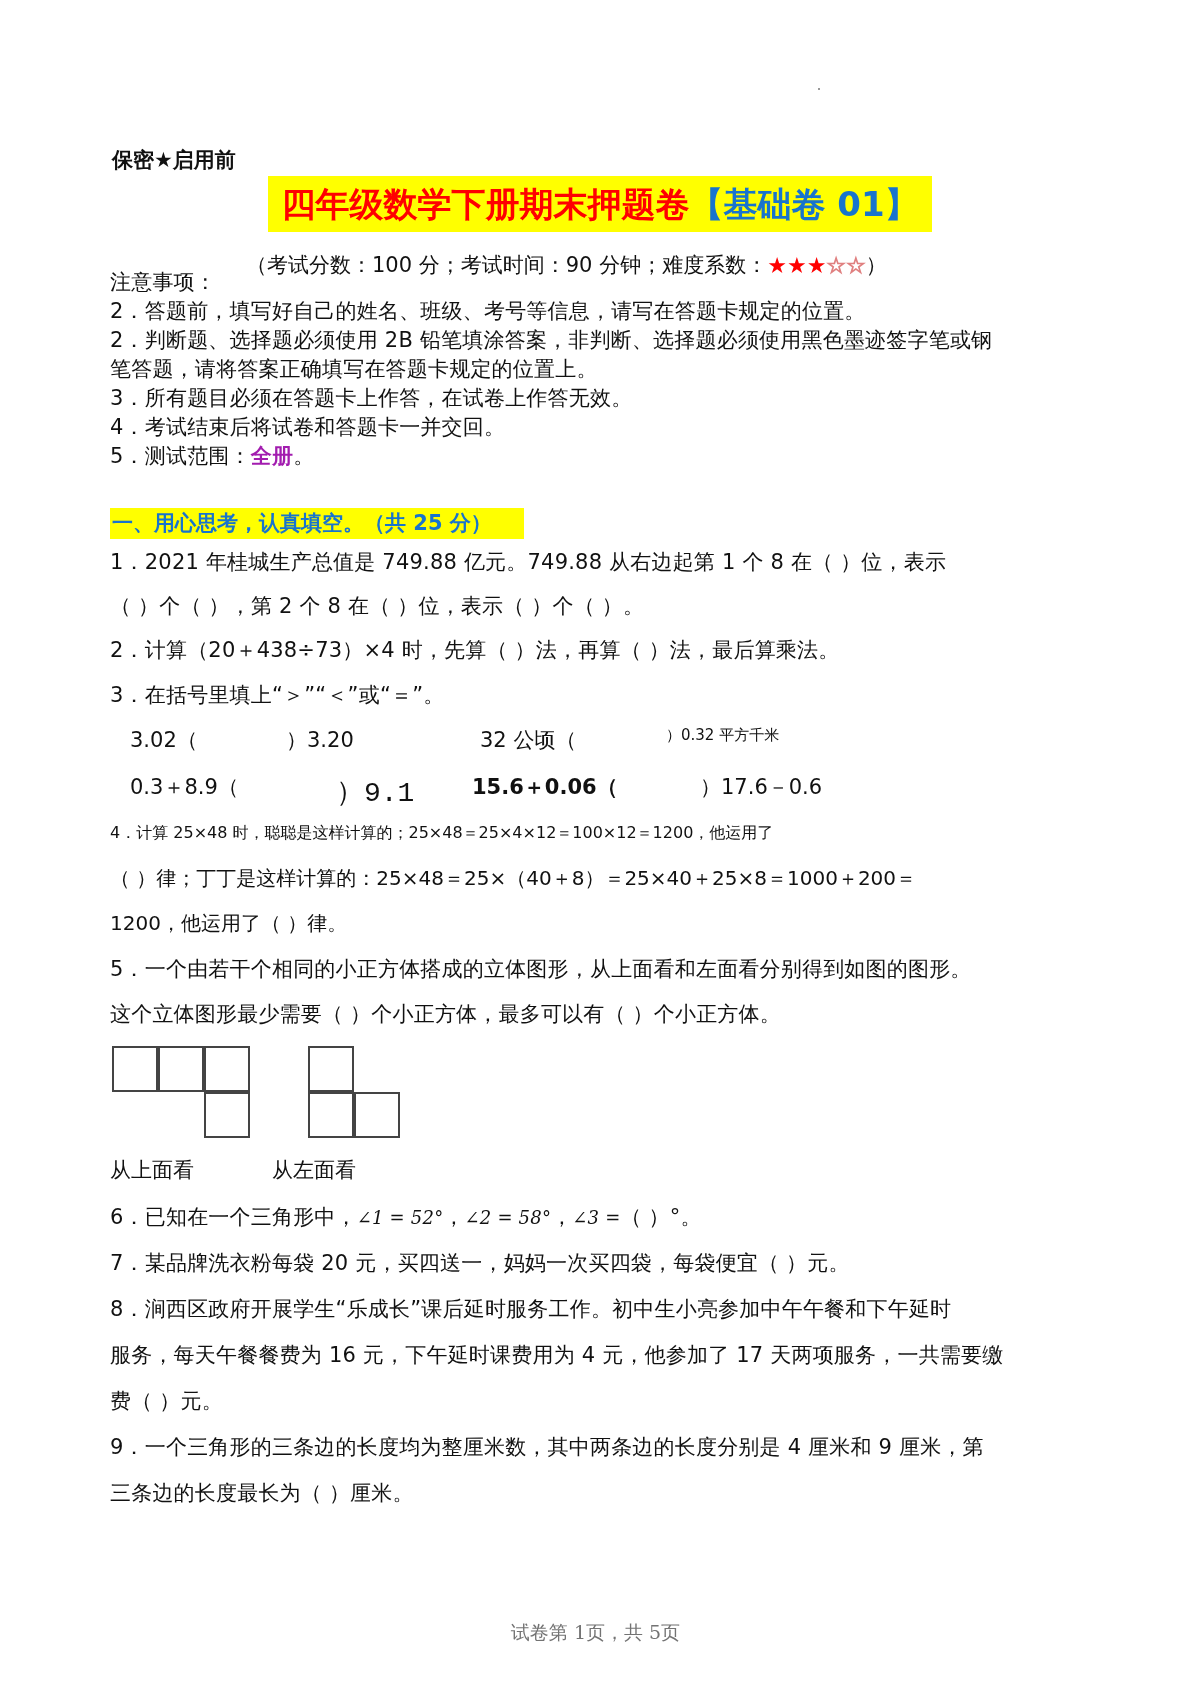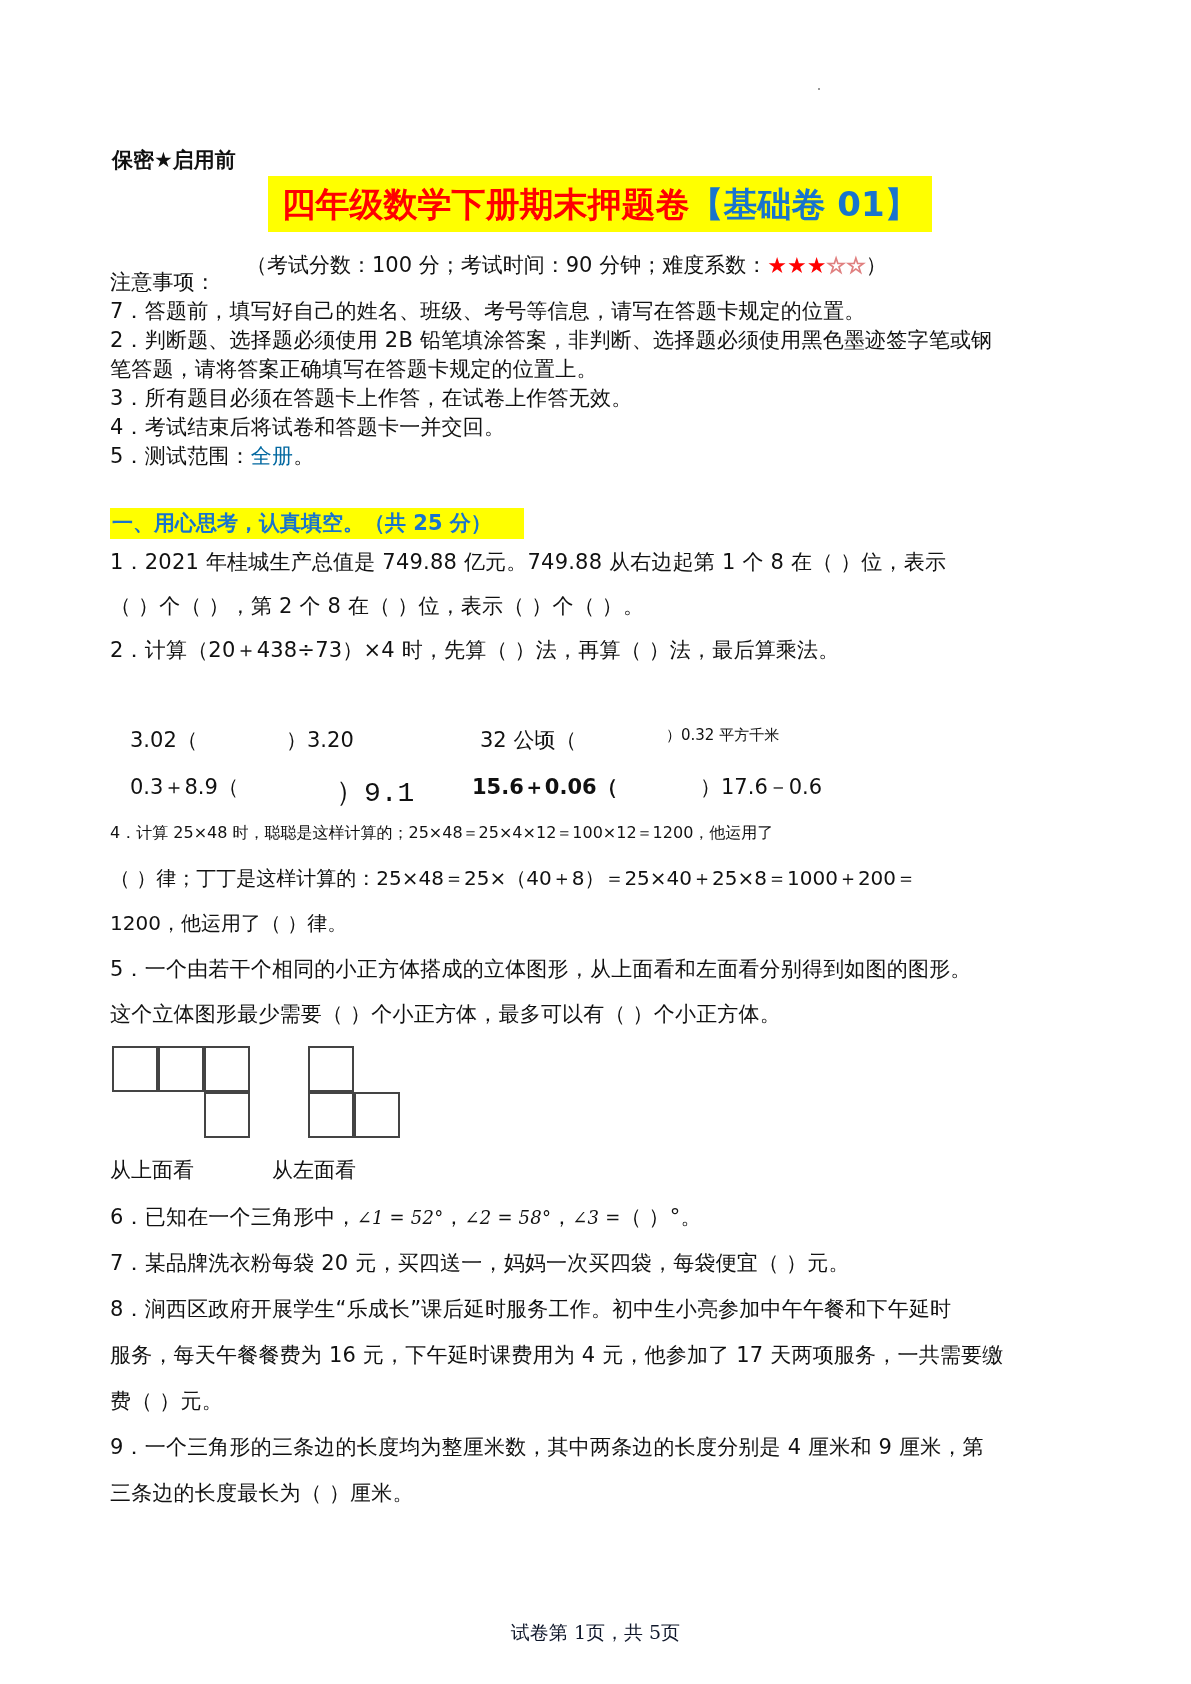--- a/index.html
+++ b/index.html
@@ -10,26 +10,26 @@
   .line { position: absolute; left: 110px; font-size: 21px; line-height: 28px; white-space: nowrap; letter-spacing: 0.2px; }
   .secret { left: 112px; top: 146px; font-size: 21px; font-weight: bold; }
   .title-box { left: 268px; top: 176px; width: 664px; height: 56px; background: #ffff00; }
   .title { left: 268px; top: 176px; width: 664px; height: 44px; line-height: 56px; text-align: center; font-size: 34px; font-weight: bold; }
   .title .red { color: #ff0000; }
   .title .blue { color: #1874cd; }
   .meta { left: 246px; top: 251px; font-size: 21px; }
   .star { display: inline-block; font-size: 22px; line-height: 22px; vertical-align: -1px; }
   .star.filled { color: #ff0000; }
   .star.empty { color: #f0f0f0; -webkit-text-stroke: 1px #e08080; }
-  .red-text { color: #0369a1; font-weight: normal; }
+  .red-text { color: #a21caf; font-weight: bold; }
   .section-box { position: absolute; left: 110px; top: 508px; width: 414px; height: 31px; background: #ffff00; }
   .section { left: 112px; top: 509px; font-size: 21px; font-weight: bold; color: #1874cd; line-height: 29px; }
   .fig { position: absolute; }
   .cell { position: absolute; width: 46px; height: 46px; border: 2px solid #444; box-sizing: border-box; }
-  .footer { left: 0; width: 1191px; top: 1620px; text-align: center; font-family: "DejaVu Serif", "Liberation Serif", serif; font-size: 19px; color: #0f172a; }
+  .footer { left: 0; width: 1191px; top: 1620px; text-align: center; font-family: "DejaVu Serif", "Liberation Serif", serif; font-size: 19px; color: #737373; }
   .dot { left: 818px; top: 88px; width: 2px; height: 2px; background: #999; }
   .math { font-family: "DejaVu Serif", "Liberation Serif", serif; font-style: italic; font-size: 18px; }
 </style>
 </head>
 <body>
 
 <div class="page">
 
   <div class="abs dot"></div>
 
@@ -38,37 +38,38 @@
   <div class="abs title-box"></div>
   <div class="abs title">
     <span class="red">四年级数学下册期末押题卷</span><span class="blue">【基础卷 01】</span>
   </div>
 
   <div class="abs meta">
     <span>（考试分数：100 分；考试时间：90 分钟；难度系数：</span><span><span class="star filled">★</span><span class="star filled">★</span><span class="star filled">★</span><span class="star empty">☆</span><span class="star empty">☆</span></span><span>）</span>
   </div>
 
   <div class="line" style="top:268px">注意事项：</div>
-  <div class="line" style="top:297px">7．答题前，填写好自己的姓名、班级、考号等信息，请写在答题卡规定的位置。</div>
+  <div class="line" style="top:297px">2．答题前，填写好自己的姓名、班级、考号等信息，请写在答题卡规定的位置。</div>
   <div class="line" style="top:326px">2．判断题、选择题必须使用 2B 铅笔填涂答案，非判断、选择题必须使用黑色墨迹签字笔或钢</div>
   <div class="line" style="top:355px">笔答题，请将答案正确填写在答题卡规定的位置上。</div>
   <div class="line" style="top:384px">3．所有题目必须在答题卡上作答，在试卷上作答无效。</div>
   <div class="line" style="top:413px">4．考试结束后将试卷和答题卡一并交回。</div>
   <div class="line" style="top:442px">
     <span>5．测试范围：</span><span class="red-text">全册</span><span>。</span>
   </div>
 
   <div class="section-box"></div>
   <div class="abs section">一、用心思考，认真填空。（共 25 分）</div>
 
   <div class="line" style="top:548px">1．2021 年桂城生产总值是 749.88 亿元。749.88 从右边起第 1 个 8 在（          ）位，表示</div>
   <div class="line" style="top:592px">（          ）个（          ），第 2 个 8 在（          ）位，表示（          ）个（          ）。</div>
 
   <div class="line" style="top:636px">2．计算（20＋438÷73）×4 时，先算（          ）法，再算（          ）法，最后算乘法。</div>
 
+  <div class="line" style="top:681px">3．在括号里填上“＞”“＜”或“＝”。</div>
   <div class="abs" style="left:130px; top:726px; font-size:21px;"><span>3.02（</span></div>
   <div class="abs" style="left:286px; top:726px; font-size:21px;">）3.20</div>
   <div class="abs" style="left:480px; top:726px; font-size:21px;">32 公顷（</div>
   <div class="abs" style="left:666px; top:726px; font-size:15px;">）0.32 平方千米</div>
   <div class="abs" style="left:130px; top:773px; font-size:21px;">0.3＋8.9（</div>
   <div class="abs" style="left:336px; top:773px; font-size:28px;font-family:Liberation Mono, monospace;">）9.1</div>
   <div class="abs" style="left:472px; top:773px; font-size:21px;font-weight:bold;">15.6＋0.06（</div>
   <div class="abs" style="left:700px; top:773px; font-size:21px;">）17.6－0.6</div>
 
   <div class="line" style="top:819px; font-size:16px; letter-spacing:0;">4．计算 25×48 时，聪聪是这样计算的；25×48＝25×4×12＝100×12＝1200，他运用了</div>

